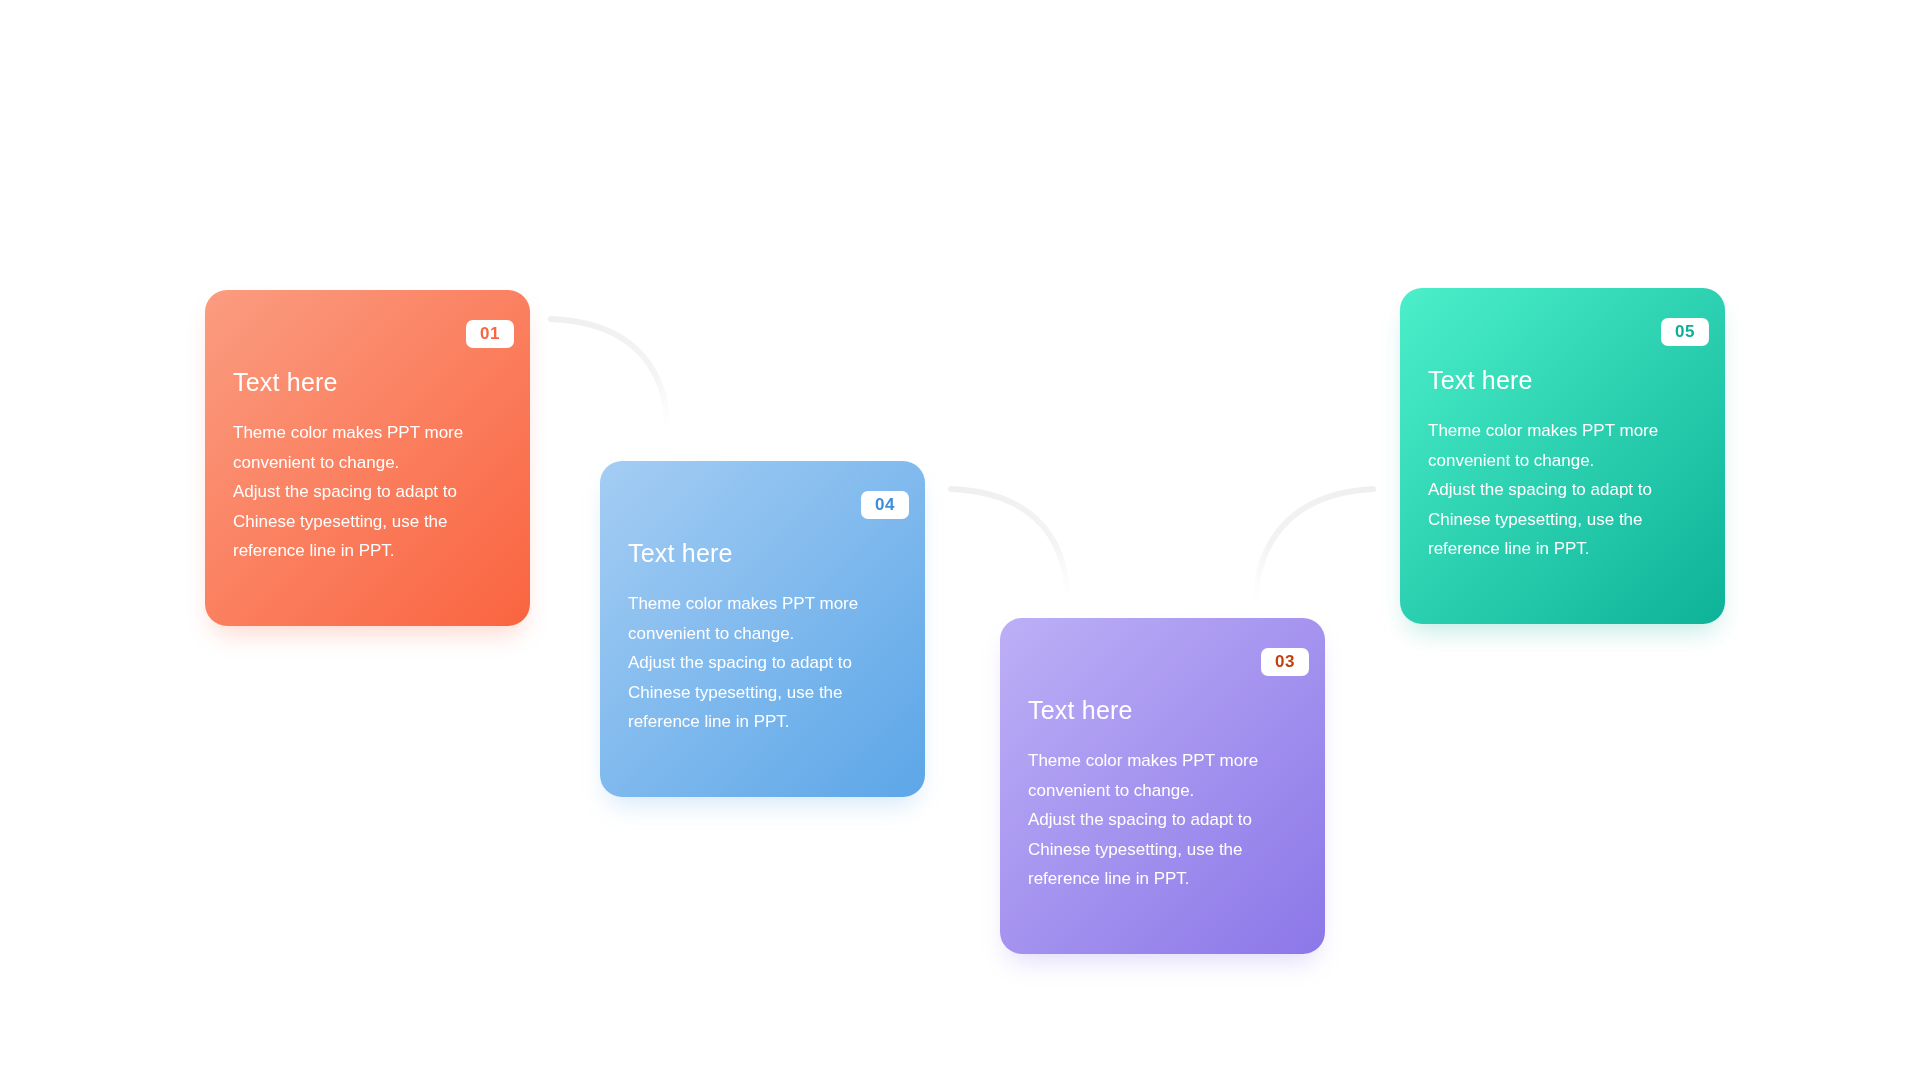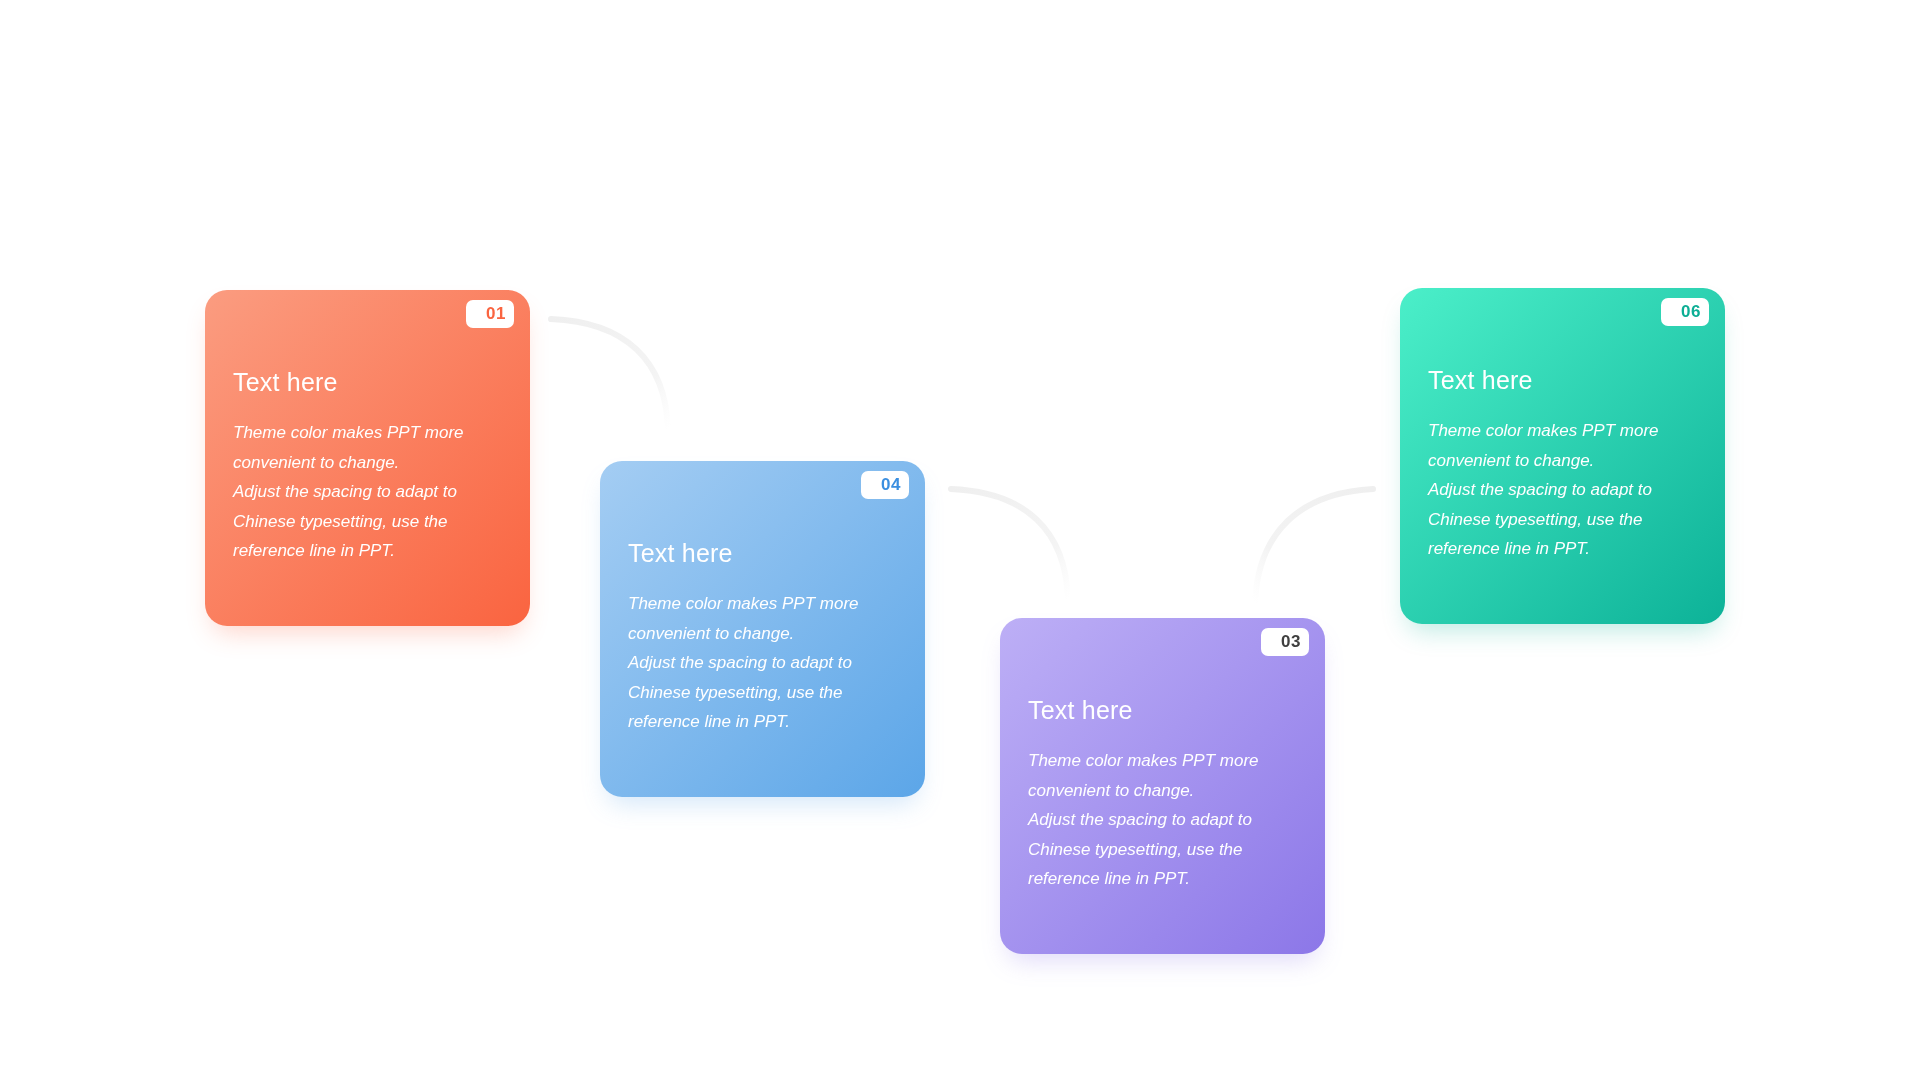--- a/index.html
+++ b/index.html
@@ -52,29 +52,29 @@
     left: 0;
     top: 0;
     right: 0;
     bottom: 0;
     border-radius: 22px;
     overflow: hidden;
   }
 
   .badge {
     position: absolute;
-    top: 10px;
+    top: 30px;
     right: 16px;
     min-width: 48px;
     height: 28px;
     border-radius: 7px;
     background: #ffffff;
     display: flex;
     align-items: center;
-    justify-content: flex-end;
+    justify-content: center;
     font-size: 17px;
     font-weight: bold;
     letter-spacing: 0.5px;
     z-index: 4;
     padding: 4px 8px;
     box-sizing: border-box;
   }
 
   .card-title {
     position: absolute;
@@ -90,21 +90,20 @@
 
   .card-body {
     position: absolute;
     left: 28px;
     top: 128px;
     width: 272px;
     font-size: 17px;
     line-height: 29.5px;
     color: #ffffff;
     z-index: 3;
-    font-style: italic;
   }
   .card-body .line {
     display: block;
     white-space: nowrap;
   }
 
   
   #card-01 { left: 205px; top: 290px; }
   #card-02 { left: 600px; top: 461px; }
   #card-03 { left: 1000px; top: 618px; }
@@ -166,37 +165,37 @@
       <span class="line">Theme  color makes PPT more</span>
       <span class="line">convenient to change.</span>
       <span class="line">Adjust the spacing to adapt to</span>
       <span class="line">Chinese typesetting, use the</span>
       <span class="line">reference line in PPT.</span>
     </div>
   </div>
 
   <div class="card" id="card-03" style="box-shadow: rgba(140, 119, 232, 0.28) 0px 14px 26px -8px;">
     <div class="card-inner" style="background: linear-gradient(135deg, rgb(189, 175, 246) 0%, rgb(140, 119, 232) 100%);"></div>
-    <div class="badge" style="color: #404040;">
+    <div class="badge" style="color: #c2410c;">
       <span>03</span>
     </div>
     <div class="card-title">Text here</div>
     <div class="card-body">
       <span class="line">Theme  color makes PPT more</span>
       <span class="line">convenient to change.</span>
       <span class="line">Adjust the spacing to adapt to</span>
       <span class="line">Chinese typesetting, use the</span>
       <span class="line">reference line in PPT.</span>
     </div>
   </div>
 
   <div class="card" id="card-04" style="box-shadow: rgba(13, 178, 152, 0.28) 0px 14px 26px -8px;">
     <div class="card-inner" style="background: linear-gradient(135deg, rgb(75, 239, 201) 0%, rgb(13, 178, 152) 100%);"></div>
     <div class="badge" style="color: rgb(13, 174, 149);">
-      <span>06</span>
+      <span>05</span>
     </div>
     <div class="card-title">Text here</div>
     <div class="card-body">
       <span class="line">Theme  color makes PPT more</span>
       <span class="line">convenient to change.</span>
       <span class="line">Adjust the spacing to adapt to</span>
       <span class="line">Chinese typesetting, use the</span>
       <span class="line">reference line in PPT.</span>
     </div>
   </div>

